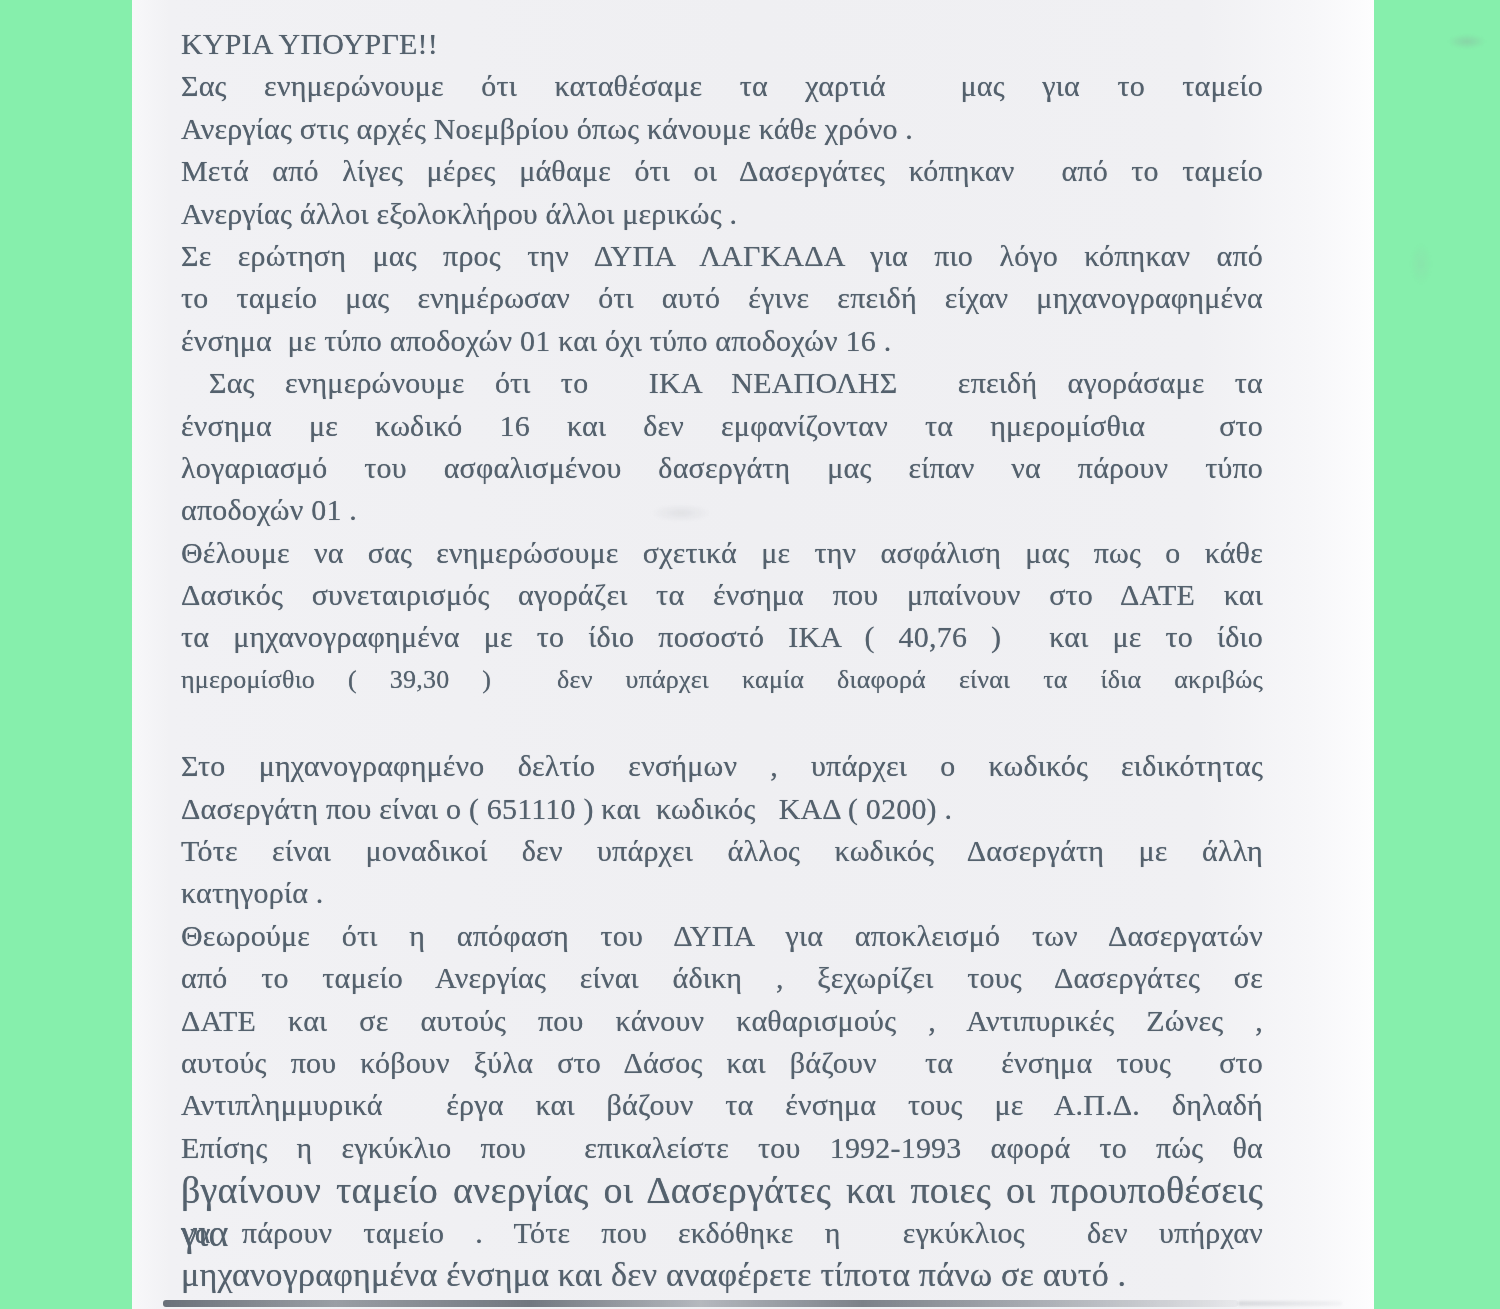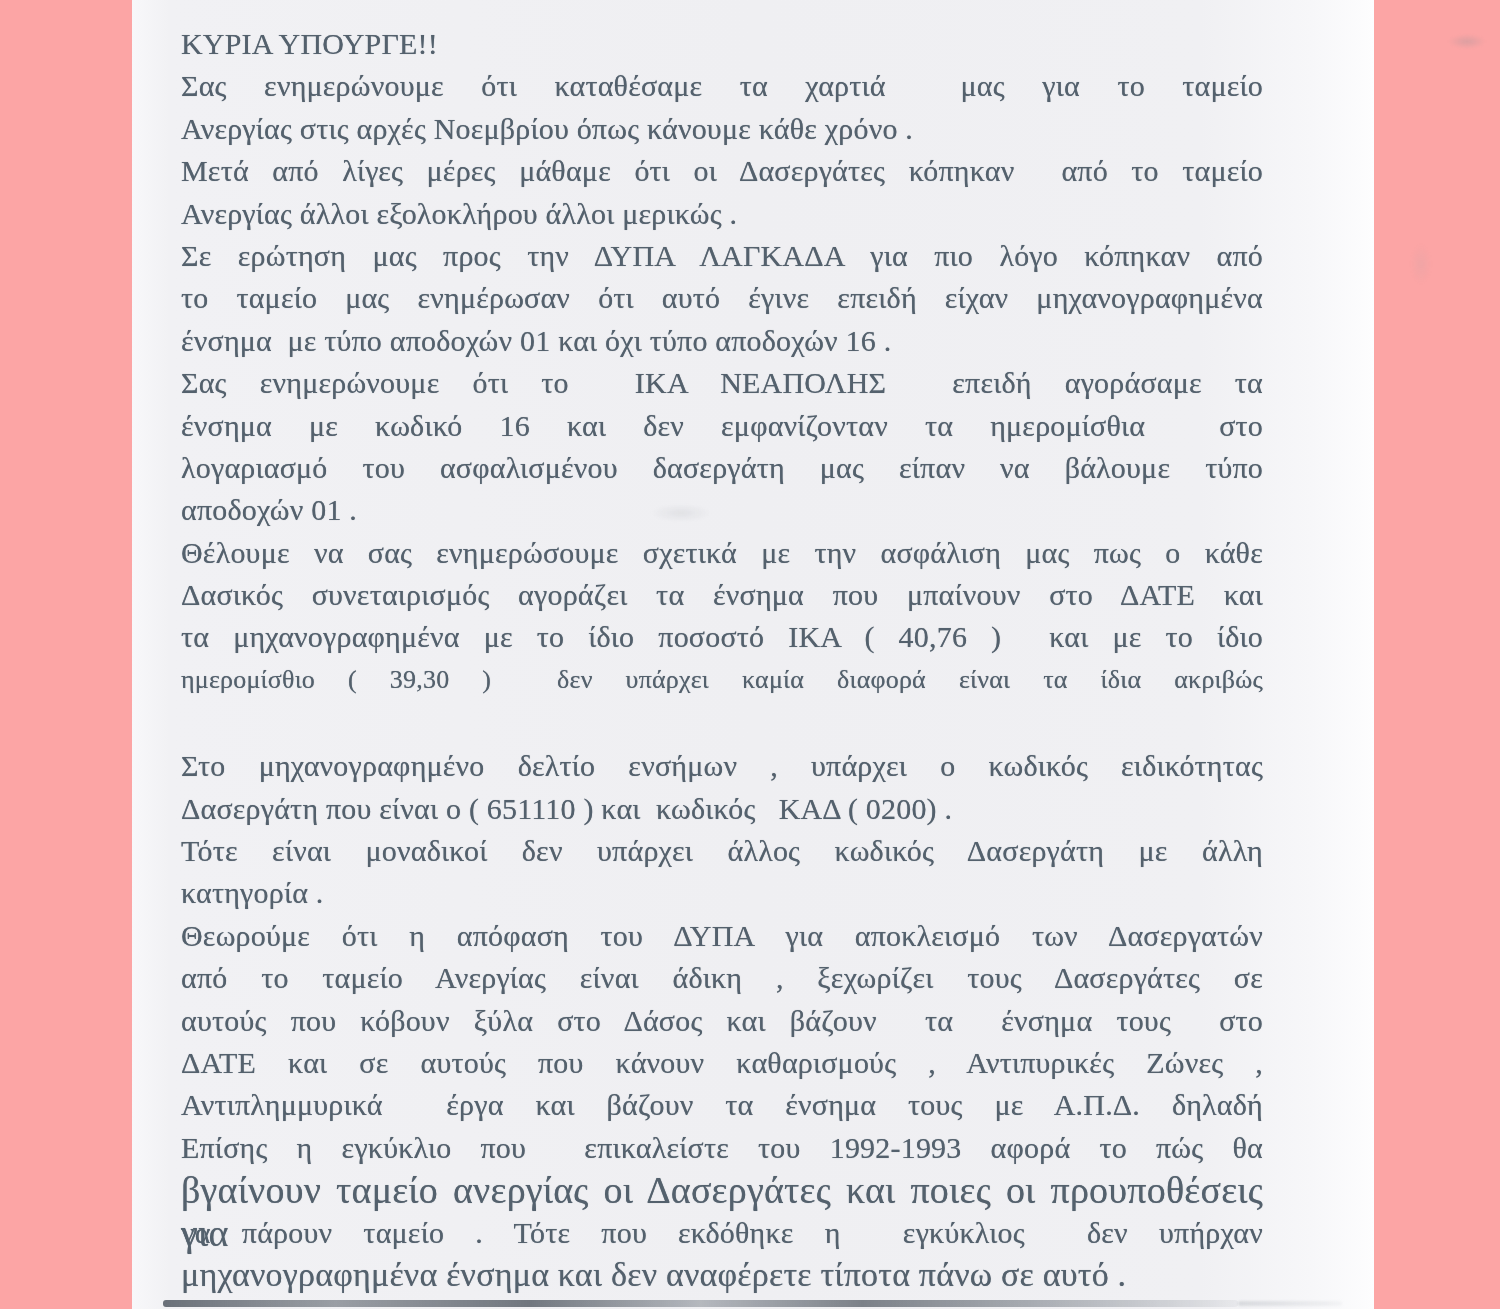--- a/index.html
+++ b/index.html
@@ -4,21 +4,21 @@
 <style>
   html, body {
     margin: 0;
     padding: 0;
     background: #ffffff;
   }
   .page {
     position: relative;
     width: 1500px;
     height: 1309px;
-    background: #fca5a5;
+    background: #86efac;
     overflow: hidden;
     font-family: "Liberation Serif", "DejaVu Serif", serif;
   }
   
   .scan {
     position: absolute;
     left: 132px;
     top: 0;
     width: 1242px;
     height: 1309px;
@@ -106,36 +106,36 @@
   </div>
   <div class="textcol" id="textcol">
       <div class="line" style="font-size: 30px;">ΚΥΡΙΑ ΥΠΟΥΡΓΕ!!</div>
       <div class="line just" style="font-size: 30px;">Σας ενημερώνουμε ότι καταθέσαμε τα χαρτιά&nbsp; μας για το ταμείο</div>
       <div class="line" style="font-size: 30px;">Ανεργίας στις αρχές Νοεμβρίου όπως κάνουμε κάθε χρόνο .</div>
       <div class="line just" style="font-size: 30px;">Μετά από λίγες μέρες μάθαμε ότι οι Δασεργάτες κόπηκαν&nbsp; από το ταμείο</div>
       <div class="line" style="font-size: 30px;">Ανεργίας άλλοι εξολοκλήρου άλλοι μερικώς .</div>
       <div class="line just" style="font-size: 30px;">Σε ερώτηση μας προς την ΔΥΠΑ ΛΑΓΚΑΔΑ για πιο λόγο κόπηκαν από</div>
       <div class="line just" style="font-size: 30px;">το ταμείο μας ενημέρωσαν ότι αυτό έγινε επειδή είχαν μηχανογραφημένα</div>
       <div class="line" style="font-size: 30px;">ένσημα&nbsp; με τύπο αποδοχών 01 και όχι τύπο αποδοχών 16 .</div>
-      <div class="line just" style="font-size: 30px;">Σας ενημερώνουμε ότι το&nbsp; ΙΚΑ ΝΕΑΠΟΛΗΣ&nbsp; επειδή αγοράσαμε τα</div>
+      <div class="line just" style="font-size: 30px; margin-left: 28px;">Σας ενημερώνουμε ότι το&nbsp; ΙΚΑ ΝΕΑΠΟΛΗΣ&nbsp; επειδή αγοράσαμε τα</div>
       <div class="line just" style="font-size: 30px;">ένσημα με κωδικό 16 και δεν εμφανίζονταν τα ημερομίσθια&nbsp; στο</div>
-      <div class="line just" style="font-size: 30px;">λογαριασμό του ασφαλισμένου δασεργάτη μας είπαν να βάλουμε τύπο</div>
+      <div class="line just" style="font-size: 30px;">λογαριασμό του ασφαλισμένου δασεργάτη μας είπαν να πάρουν τύπο</div>
       <div class="line" style="font-size: 30px;">αποδοχών 01 .</div>
       <div class="line just" style="font-size: 30px;">Θέλουμε να σας ενημερώσουμε σχετικά με την ασφάλιση μας πως ο κάθε</div>
       <div class="line just" style="font-size: 30px;">Δασικός συνεταιρισμός αγοράζει τα ένσημα που μπαίνουν στο ΔΑΤΕ και</div>
       <div class="line just" style="font-size: 30px;">τα μηχανογραφημένα με το ίδιο ποσοστό ΙΚΑ ( 40,76 )&nbsp; και με το ίδιο</div>
       <div class="line just" style="font-size: 26px;">ημερομίσθιο ( 39,30 )&nbsp; δεν υπάρχει καμία διαφορά είναι τα ίδια ακριβώς</div>
       <div class="line just" style="font-size: 30px; margin-top: 44px;">Στο μηχανογραφημένο δελτίο ενσήμων , υπάρχει ο κωδικός ειδικότητας</div>
       <div class="line" style="font-size: 30px;">Δασεργάτη που είναι ο ( 651110 ) και&nbsp; κωδικός &nbsp; ΚΑΔ ( 0200) .</div>
       <div class="line just" style="font-size: 30px;">Τότε είναι μοναδικοί δεν υπάρχει άλλος κωδικός Δασεργάτη με άλλη</div>
       <div class="line" style="font-size: 30px;">κατηγορία .</div>
       <div class="line just" style="font-size: 30px;">Θεωρούμε ότι η απόφαση του ΔΥΠΑ για αποκλεισμό των Δασεργατών</div>
       <div class="line just" style="font-size: 30px;">από το ταμείο Ανεργίας είναι άδικη , ξεχωρίζει τους Δασεργάτες σε</div>
+      <div class="line just" style="font-size: 30px;">ΔΑΤΕ και σε αυτούς που κάνουν καθαρισμούς , Αντιπυρικές Ζώνες ,</div>
       <div class="line just" style="font-size: 30px;">αυτούς που κόβουν ξύλα στο Δάσος και βάζουν&nbsp; τα&nbsp; ένσημα τους&nbsp; στο</div>
-      <div class="line just" style="font-size: 30px;">ΔΑΤΕ και σε αυτούς που κάνουν καθαρισμούς , Αντιπυρικές Ζώνες ,</div>
       <div class="line just" style="font-size: 30px;">Αντιπλημμυρικά&nbsp; έργα και βάζουν τα ένσημα τους με Α.Π.Δ. δηλαδή</div>
       <div class="line just" style="font-size: 30px;">Επίσης η εγκύκλιο που&nbsp; επικαλείστε του 1992-1993 αφορά το πώς θα</div>
       <div class="line just" style="font-size: 38px;">βγαίνουν ταμείο ανεργίας οι Δασεργάτες και ποιες οι προυποθέσεις για</div>
       <div class="line just" style="font-size: 30px;">να πάρουν ταμείο . Τότε που εκδόθηκε η&nbsp; εγκύκλιος&nbsp; δεν υπήρχαν</div>
       <div class="line" style="font-size: 34px;">μηχανογραφημένα ένσημα και δεν αναφέρετε τίποτα πάνω σε αυτό .</div>
     </div>
   <div class="bottom-edge"></div>
   <div class="bottom-edge-tail"></div>
 </div>
 

